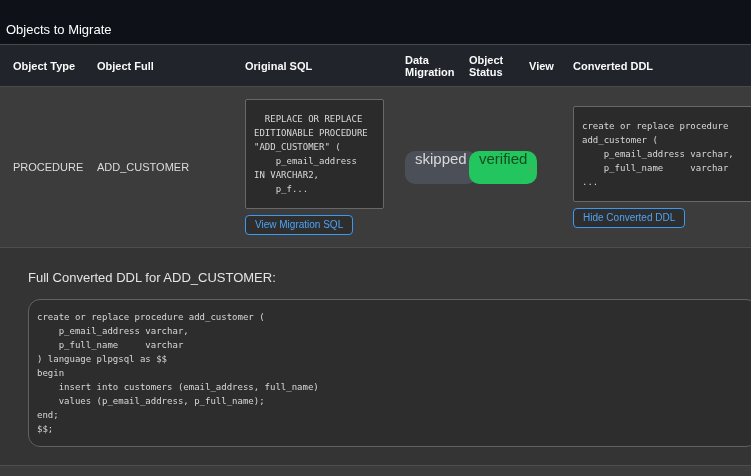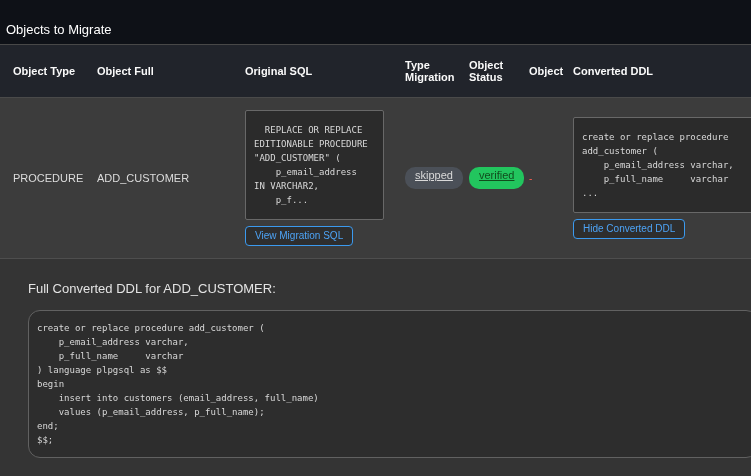--- a/index.html
+++ b/index.html
@@ -17,21 +17,21 @@
   }
   .table-wrap { width: 751px; overflow: hidden; }
   table {
     border-collapse: collapse;
     table-layout: fixed;
     width: 790px;
     border-top: 1px solid #484848;
   }
   thead tr { background: #21242b; }
   th {
-    height: 53px;
+    height: 42px;
     color: #fafafa;
     font-size: 11px;
     font-weight: 700;
     text-align: left;
     vertical-align: middle;
     padding: 6px 8px 6px 13px;
     border-bottom: 1px solid #4a4a4a;
     white-space: nowrap;
   }
   th.wrap { white-space: normal; }
@@ -63,25 +63,24 @@
     border: 1px solid #3b9aef;
     color: #4da3f5;
     font-size: 10px;
     font-family: "Liberation Sans", sans-serif;
     padding: 3px 9px 4px 9px;
     border-radius: 4px;
     cursor: pointer;
   }
   .badge {
     display: inline-block;
-    font-size: 11px;
+    font-size: 15px;
     line-height: 12px;
-    padding: 2px 10px 8px 10px;
+    padding: 2px 10px 19px 10px;
     border-radius: 10px;
-    text-decoration: underline;
   }
   .badge.skipped { background: #4b5058; color: #d9d9d9; }
   .badge.verified { background: #22c55e; color: #114d1d; }
   .error-val { color: #ff5f52; font-size: 10px; }
   tr.expanded-row {
     background: #343434;
     border-top: 1px solid #4e4e4e;
     border-bottom: 1px solid #4e4e4e;
   }
   .expanded-cell { padding: 22px 0 18px 28px; vertical-align: top; }
@@ -119,23 +118,23 @@
       <col style="width:64px">
       <col style="width:60px">
       <col style="width:44px">
       <col style="width:230px">
     </colgroup>
     <thead>
       <tr>
         <th>Object Type</th>
         <th>Object Full</th>
         <th>Original SQL</th>
-        <th class="wrap">Type Migration</th>
+        <th class="wrap">Data Migration</th>
         <th class="wrap">Object Status</th>
-        <th>Object</th>
+        <th>View</th>
         <th>Converted DDL</th>
       </tr>
     </thead>
     <tbody>
       <tr class="data-row">
         <td>PROCEDURE</td>
         <td>ADD_CUSTOMER</td>
         <td>
           <pre class="code-box">  REPLACE OR REPLACE
 EDITIONABLE PROCEDURE

